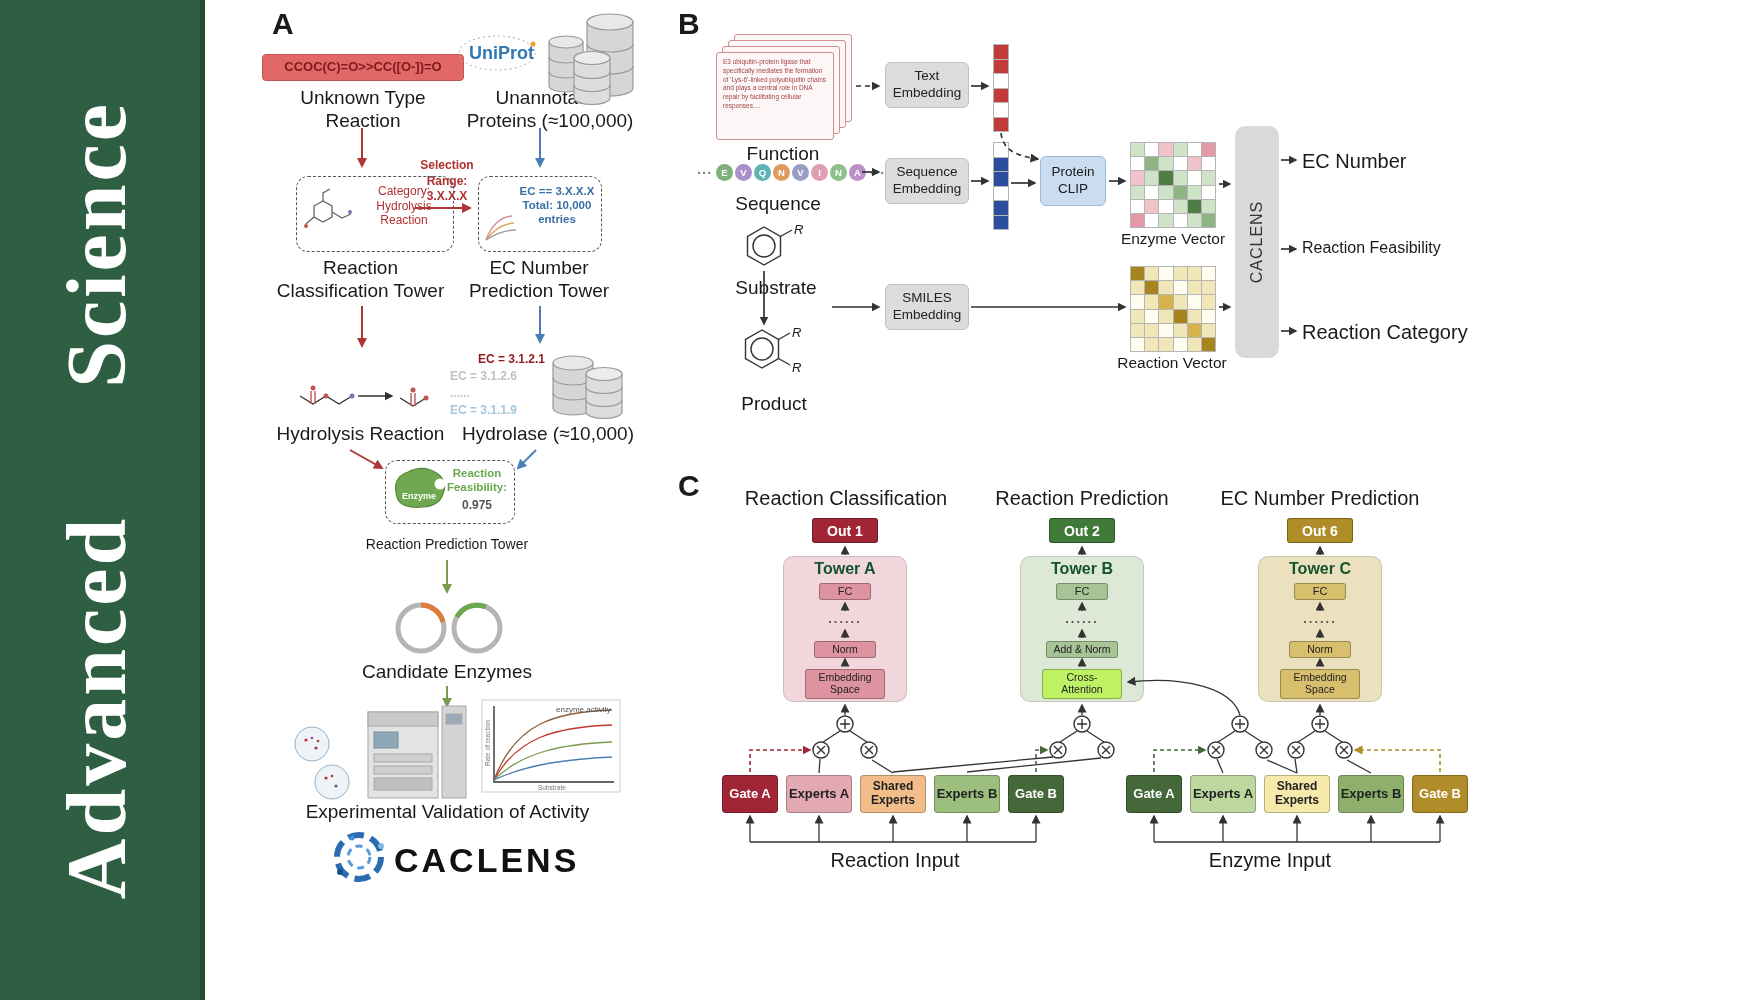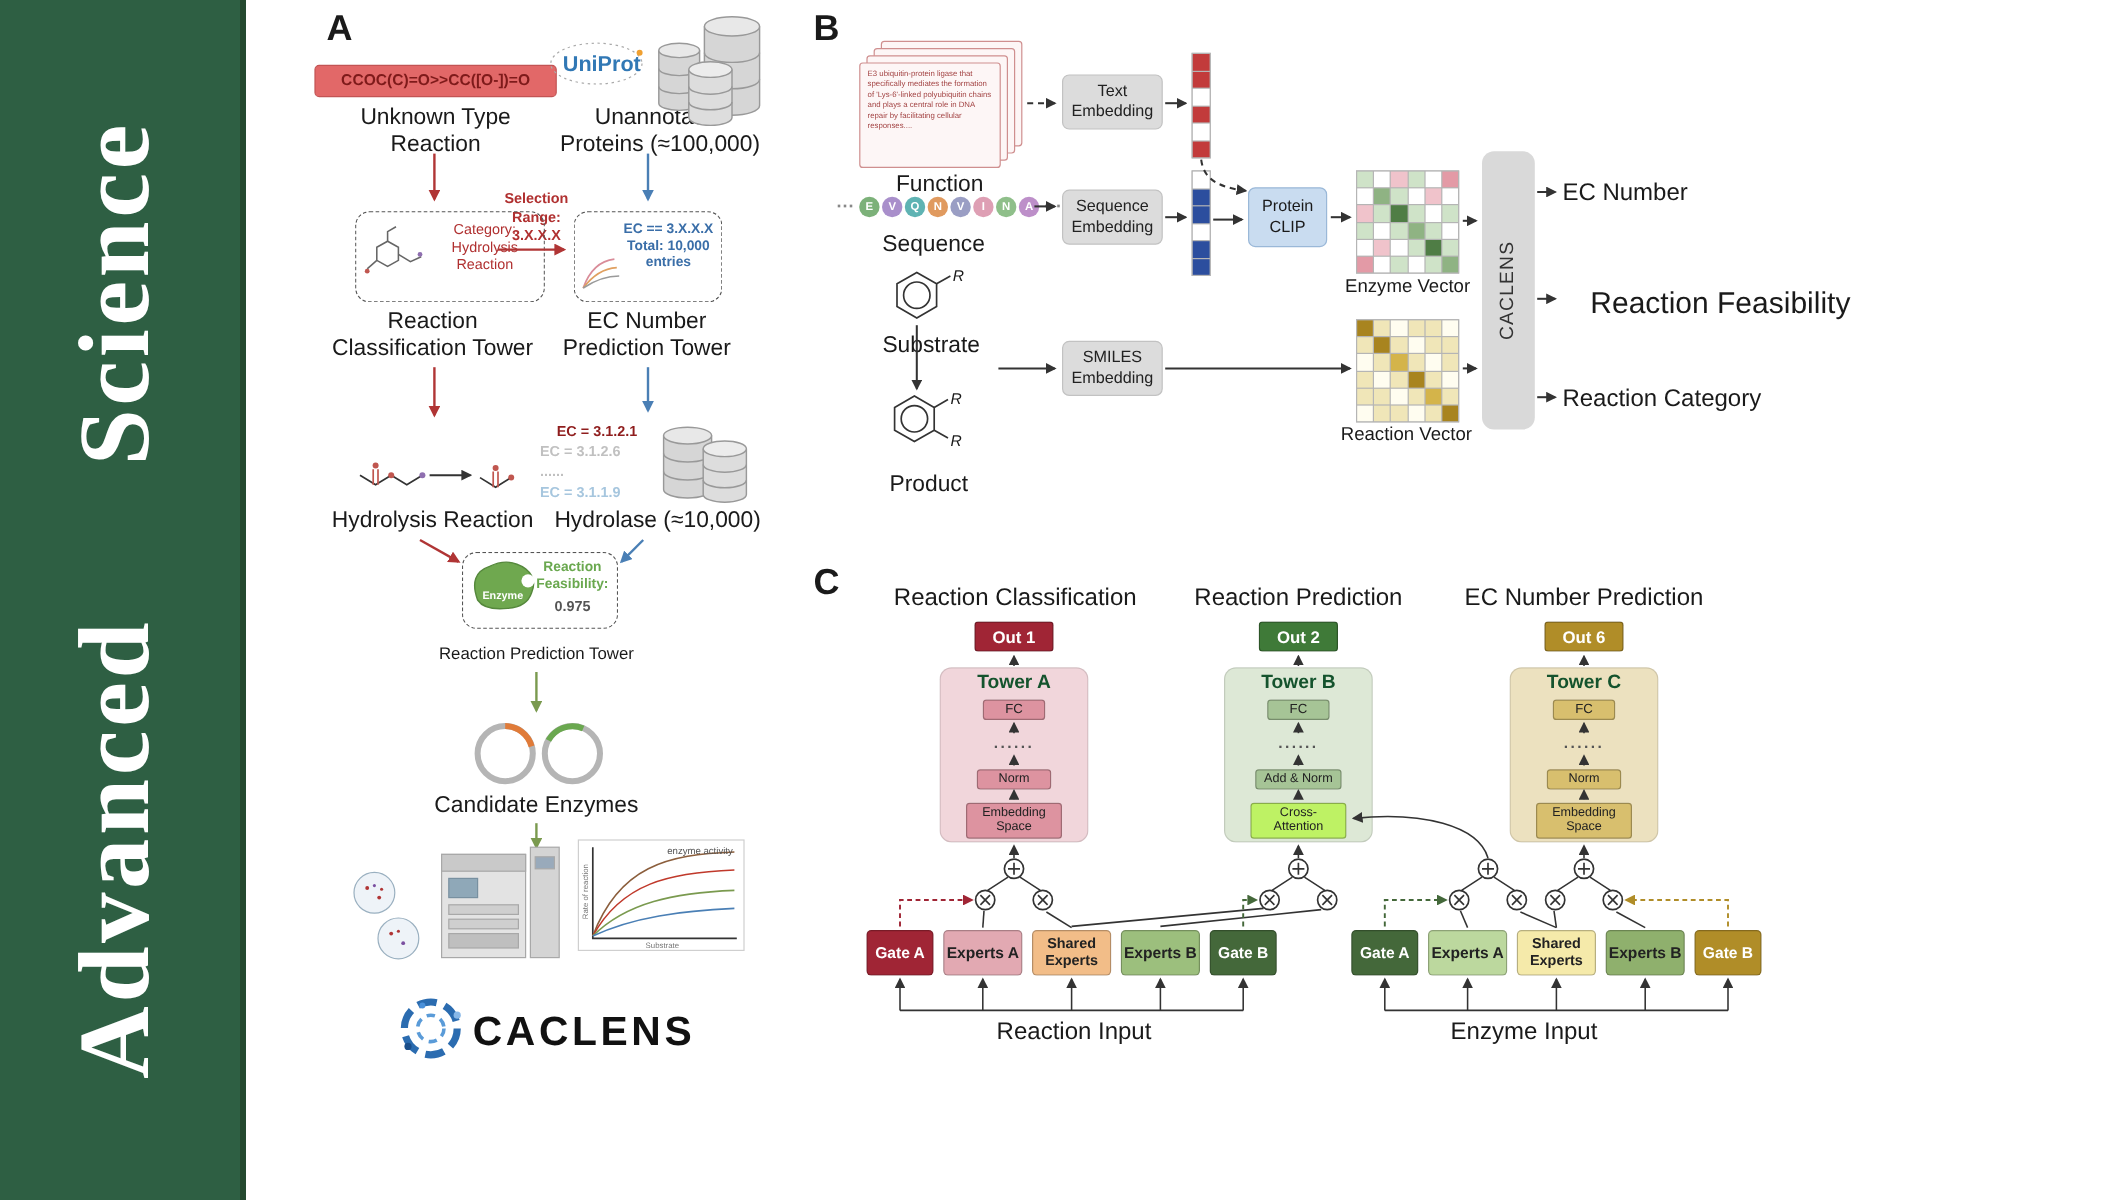--- a/index.html
+++ b/index.html
@@ -58,32 +58,33 @@
 Hydrolysis
 Reaction</div>
   <div class="dashedbox" style="left:478px;top:176px;width:124px;height:76px"></div>
   <div class="t" style="left:514px;top:184px;width:86px;font-size:11.5px;font-weight:700;color:#3a6ea8">EC == 3.X.X.X
 Total: 10,000
 entries</div>
   <div class="t" style="left:258px;top:256px;width:205px;font-size:19px">Reaction
 Classification Tower</div>
   <div class="t" style="left:458px;top:256px;width:162px;font-size:19px">EC Number
 Prediction Tower</div>
-  <div class="t" style="left:450px;top:352px;width:95px;font-size:12px;font-weight:700;text-align:center;color:#8f1d1d">EC = 3.1.2.1</div>
+  <div class="t" style="left:450px;top:352px;width:95px;font-size:12px;font-weight:700;text-align:right;color:#8f1d1d">EC = 3.1.2.1</div>
   <div class="t" style="left:450px;top:369px;width:95px;font-size:12px;font-weight:700;text-align:left;color:#c0c0c0">EC = 3.1.2.6</div>
   <div class="t" style="left:450px;top:386px;width:95px;font-size:12px;font-weight:700;text-align:left;color:#c0c0c0">......</div>
   <div class="t" style="left:450px;top:403px;width:95px;font-size:12px;font-weight:700;text-align:left;color:#a6c6de">EC = 3.1.1.9</div>
   <div class="t" style="left:268px;top:422px;width:185px;font-size:19px">Hydrolysis Reaction</div>
   <div class="t" style="left:452px;top:422px;width:192px;font-size:19px">Hydrolase (≈10,000)</div>
   <div class="dashedbox" style="left:385px;top:460px;width:130px;height:64px"></div>
   <div class="t" style="left:442px;top:466px;width:70px;font-size:11.5px;font-weight:700;color:#6aa84f">Reaction
 Feasibility:</div>
   <div class="t" style="left:442px;top:498px;width:70px;font-size:12px;font-weight:700;color:#555">0.975</div>
   <div class="t" style="left:322px;top:536px;width:250px;font-size:14px">Reaction Prediction Tower</div>
   <div class="t" style="left:347px;top:660px;width:200px;font-size:19px">Candidate Enzymes</div>
+  <div class="t" style="left:290px;top:800px;width:315px;font-size:19px">Experimental Validation of Activity</div>
   <div class="t" style="left:394px;top:840px;width:200px;font-size:34px;font-weight:800;letter-spacing:3px;text-align:left;color:#111">CACLENS</div>
 
   <div class="t" style="left:678px;top:6px;font-size:30px;font-weight:600">B</div>
   <div class="abs" style="left:716px;top:34px;width:140px;height:108px">
     <div class="card" style="left:18px;top:0"></div>
     <div class="card" style="left:12px;top:6px"></div>
     <div class="card" style="left:6px;top:12px"></div>
     <div class="card card-front" style="left:0;top:18px">E3 ubiquitin-protein ligase that specifically mediates the formation of 'Lys-6'-linked polyubiquitin chains and plays a central role in DNA repair by facilitating cellular responses....</div>
   </div>
   <div class="t" style="left:722px;top:142px;width:122px;font-size:19px">Function</div>
@@ -203,21 +204,21 @@
       <div style="background: rgb(240, 230, 184);"></div>
       <div style="background: rgb(255, 253, 240);"></div>
       <div style="background: rgb(240, 230, 184);"></div>
       <div style="background: rgb(168, 132, 31);"></div>
     </div>
   <div class="t" style="left:1102px;top:354px;width:140px;font-size:15.5px">Reaction Vector</div>
   <div class="abs" style="left:1235px;top:126px;width:44px;height:232px;background:#d9d9d9;border-radius:10px">
     <div style="position:absolute;left:50%;top:50%;transform:translate(-50%,-50%) rotate(-90deg);white-space:nowrap;font-size:16px;letter-spacing:1px;color:#333">CACLENS</div>
   </div>
   <div class="t" style="left:1302px;top:149px;width:220px;text-align:left;font-size:20px">EC Number</div>
-  <div class="t" style="left:1302px;top:238px;width:240px;text-align:right;font-size:25px">Reaction Feasibility</div>
+  <div class="t" style="left:1302px;top:238px;width:240px;text-align:left;font-size:16px">Reaction Feasibility</div>
   <div class="t" style="left:1302px;top:320px;width:240px;text-align:left;font-size:20px">Reaction Category</div>
 
   <div class="t" style="left:678px;top:468px;font-size:30px;font-weight:600">C</div>
   <div class="t" style="left:740px;top:486px;width:212px;font-size:20px">Reaction Classification</div>
   <div class="t" style="left:976px;top:486px;width:212px;font-size:20px">Reaction Prediction</div>
   <div class="t" style="left:1214px;top:486px;width:212px;font-size:20px">EC Number Prediction</div>
   <div class="out" style="left:812px;background:#a02535">Out 1</div>
   <div class="out" style="left:1049px;background:#3f7a38">Out 2</div>
   <div class="out" style="left:1287px;background:#b08d28">Out 6</div>
 

